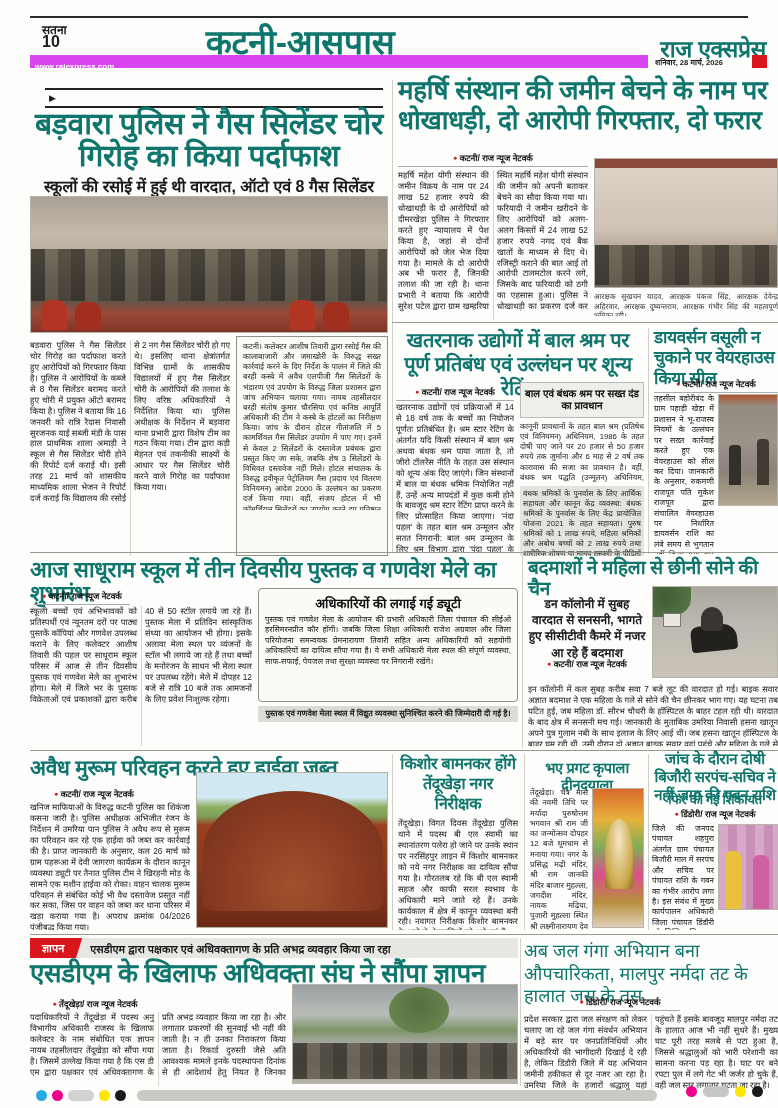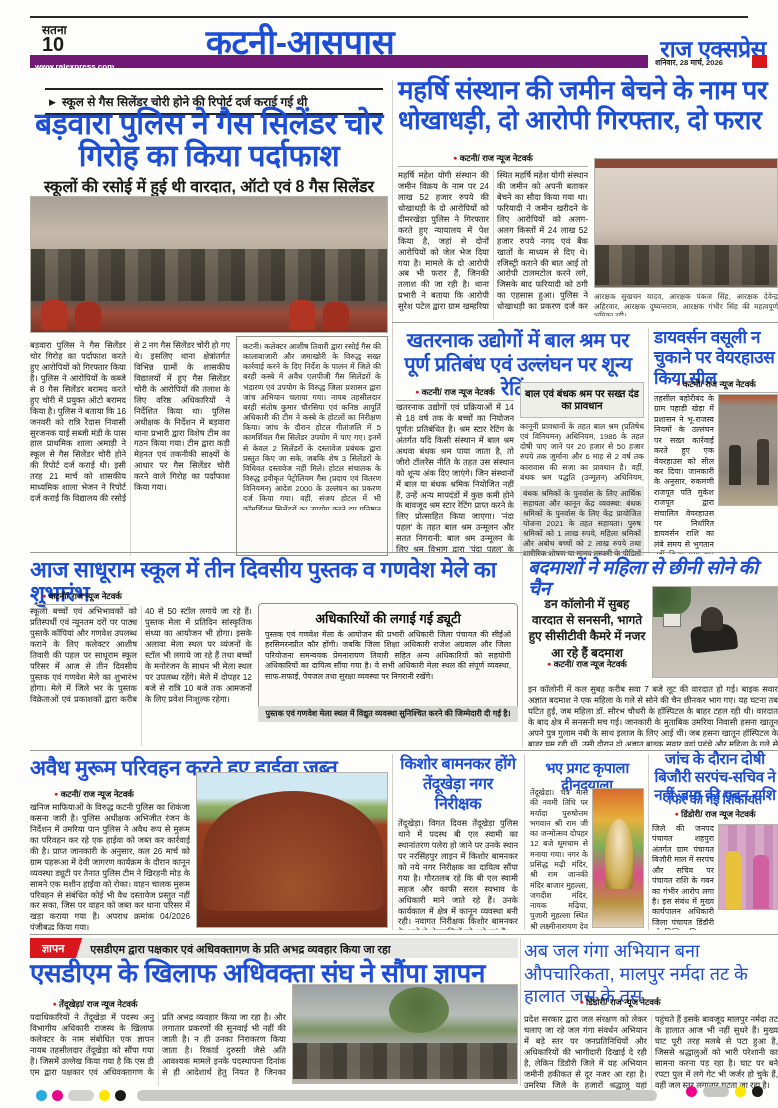--- a/index.html
+++ b/index.html
@@ -1,51 +1,50 @@
 <!DOCTYPE html>
 <html><head>
 <meta charset="utf-8">
 <style>
   html,body{margin:0;padding:0;}
   body{width:778px;height:1108px;position:relative;background:#fdfdfb;
        font-family:"Liberation Sans","DejaVu Sans",sans-serif;color:#1a1a1a;overflow:hidden;}
   .abs{position:absolute;}
-  .hl{font-weight:bold;color:#1d4ed8;letter-spacing:-.3px;}
+  .hl{font-weight:bold;color:#0f766e;letter-spacing:-.3px;}
   .body-txt{font-size:8.3px;line-height:1.32;text-align:justify;color:#222;overflow:hidden;}
   .cols2{column-count:2;column-gap:8px;column-rule:1px solid #d5d5d0;}
   .byline{font-size:8.5px;font-weight:bold;text-align:center;color:#111;
           border-bottom:1px solid #aaa;padding-bottom:3px;}
   .byline .dot{color:#d9161c;font-size:7px;vertical-align:1px;}
   .photo{overflow:hidden;border:1px solid #b9b4aa;box-sizing:border-box;}
   .vrule{width:1px;background:#cfcfc8;}
   .hrule{height:1px;background:#9a9a94;}
   .boxart{border:1px solid #8f8f88;background:#fbfaf6;box-sizing:border-box;padding:5px 6px;}
   .box-title{font-weight:bold;text-align:center;color:#0e0e0e;}
   .crowd{position:absolute;left:0;right:0;
          background:repeating-linear-gradient(90deg,rgba(52,48,40,.85) 0 14px,rgba(96,88,74,.8) 14px 27px,rgba(70,64,54,.85) 27px 40px);}
   .regdot{width:11px;height:11px;border-radius:50%;}
   .caption{font-size:7.4px;line-height:1.3;color:#333;text-align:justify;}
 </style>
 </head>
 <body>
 
 <div class="abs" style="left:30px;top:16px;width:718px;height:2px;background:#2a2a2a;"></div>
 <div class="abs" style="left:42px;top:21px;font-size:12px;font-weight:bold;">सतना</div>
-<div class="abs" style="left:42px;top:33px;font-size:20px;font-weight:bold;">10</div>
+<div class="abs" style="left:42px;top:33px;font-size:16px;font-weight:bold;">10</div>
 <div class="abs hl" style="left:150px;top:18px;width:300px;text-align:center;font-size:34px;">कटनी-आसपास</div>
 <div class="abs hl" style="left:600px;top:32px;width:166px;text-align:right;font-size:23px;">राज एक्सप्रेस</div>
-<div class="abs" style="left:30px;top:55px;width:618px;height:13px;background:#701a75;">
+<div class="abs" style="left:30px;top:55px;width:618px;height:13px;background:#d946ef;">
   <span style="color:#fff;font-size:8px;font-weight:bold;line-height:13px;padding-left:5px;display:inline-block;">www.rajexpress.com</span>
 </div>
 <div class="abs" style="left:655px;top:57px;font-size:7.6px;font-weight:bold;color:#222;">शनिवार, 28 मार्च, 2026</div>
 <div class="abs" style="left:752px;top:55px;width:15px;height:13px;background:#d9161c;"></div>
 
 <div class="abs" style="left:45px;top:88px;width:330px;border-top:2px solid #222;border-bottom:2px solid #222;padding:3px 4px;display:flex;align-items:center;gap:6px;">
   <span style="font-size:9px;">▶</span>
-  <span style="font-size:12px;font-weight:bold;">स्कूल से गैस सिलेंडर चोरी होने की रिपोर्ट दर्ज कराई गई थी</span>
 </div>
 <div class="abs hl" style="left:30px;top:108px;width:358px;font-size:30px;line-height:1.07;text-align:center;">बड़वारा पुलिस ने गैस सिलेंडर चोर गिरोह का किया पर्दाफाश</div>
 <div class="abs" style="left:30px;top:175px;width:358px;font-size:16px;font-weight:bold;text-align:center;">स्कूलों की रसोई में हुई थी वारदात, ऑटो एवं 8 गैस सिलेंडर बरामद</div>
 <div class="abs photo" style="left:30px;top:196px;width:358px;height:137px;background:linear-gradient(180deg,#a9a196 0%,#c6bbaa 28%,#b5aa99 45%,#7c7469 60%,#5d564d 76%,#9c4a37 86%,#7e3426 100%);">
   <div class="crowd" style="top:52px;height:52px;"></div>
   <div style="position:absolute;left:10px;bottom:2px;width:26px;height:30px;background:#b23524;border-radius:9px 9px 2px 2px;"></div>
   <div style="position:absolute;left:44px;bottom:2px;width:26px;height:28px;background:#a02f20;border-radius:9px 9px 2px 2px;"></div>
   <div style="position:absolute;left:258px;bottom:2px;width:26px;height:30px;background:#b23524;border-radius:9px 9px 2px 2px;"></div>
   <div style="position:absolute;left:292px;bottom:2px;width:26px;height:28px;background:#a02f20;border-radius:9px 9px 2px 2px;"></div>
 </div>
@@ -85,29 +84,29 @@
     <div style="position:absolute;margin-left:38px;margin-top:44px;width:12px;height:46px;background:#403a32;border-radius:4px 4px 0 0;"></div>
   </div>
   <div class="body-txt" style="font-size:7.9px;">तहसील बहोरीबंद के ग्राम पहाड़ी खेड़ा में प्रशासन ने भू-राजस्व नियमों के उल्लंघन पर सख्त कार्रवाई करते हुए एक वेयरहाउस को सील कर दिया। जानकारी के अनुसार, रुकमणी राजपूत पति मुकेश राजपूत द्वारा संचालित वेयरहाउस पर निर्धारित डायवर्सन राशि का लंबे समय से भुगतान नहीं किया गया था। तहसीलदार बहोरीबंद द्वारा कई बार नोटिस जारी किए जाने के बावजूद भुगतान नहीं किया गया, जिसके चलते राजस्व विभाग की टीम ने मौके पर पहुंचकर वेयरहाउस को सील करने की कार्रवाई की है। प्रशासन ने चेतावनी दी है कि डायवर्सन वसूली की राशि समय पर जमा नहीं करने वालों के खिलाफ आगे भी इसी प्रकार सख्त कार्रवाई जारी रहेगी।</div>
 </div>
 
 <div class="abs hrule" style="left:30px;top:552px;width:748px;"></div>
 
 <div class="abs hl" style="left:30px;top:558px;width:488px;font-size:22px;line-height:1.1;">आज साधूराम स्कूल में तीन दिवसीय पुस्तक व गणवेश मेले का शुभारंभ</div>
 <div class="abs byline" style="left:34px;top:590px;width:96px;"><span class="dot">●</span> <span>कटनी/ राज न्यूज नेटवर्क</span></div>
 <div class="abs body-txt cols2" style="left:30px;top:606px;width:222px;height:140px;">स्कूली बच्चों एवं अभिभावकों को प्रतिस्पर्धी एवं न्यूनतम दरों पर पाठ्य पुस्तकें कॉपियां और गणवेश उपलब्ध कराने के लिए कलेक्टर आशीष तिवारी की पहल पर साधूराम स्कूल परिसर में आज से तीन दिवसीय पुस्तक एवं गणवेश मेले का शुभारंभ होगा। मेले में जिले भर के पुस्तक विक्रेताओं एवं प्रकाशकों द्वारा करीब 40 से 50 स्टॉल लगाये जा रहे हैं। पुस्तक मेला में प्रतिदिन सांस्कृतिक संध्या का आयोजन भी होगा। इसके अलावा मेला स्थल पर व्यंजनों के स्टॉल भी लगाये जा रहे हैं तथा बच्चों के मनोरंजन के साधन भी मेला स्थल पर उपलब्ध रहेंगे। मेले में दोपहर 12 बजे से रात्रि 10 बजे तक आमजनों के लिए प्रवेश निःशुल्क रहेगा।</div>
-<div class="abs boxart" style="left:258px;top:603px;width:260px;height:114px;overflow:hidden;border-radius:4px;">
+<div class="abs boxart" style="left:258px;top:588px;width:260px;height:114px;overflow:hidden;border-radius:4px;">
   <div class="box-title" style="font-size:13px;margin-bottom:3px;">अधिकारियों की लगाई गई ड्यूटी</div>
   <div class="body-txt" style="font-size:7.9px;height:84px;">पुस्तक एवं गणवेश मेला के आयोजन की प्रभारी अधिकारी जिला पंचायत की सीईओ हरसिमरनप्रीत कौर होंगी। जबकि जिला शिक्षा अधिकारी राजेश अग्रवाल और जिला परियोजना समन्वयक प्रेमनारायण तिवारी सहित अन्य अधिकारियों को सहयोगी अधिकारियों का दायित्व सौंपा गया है। ये सभी अधिकारी मेला स्थल की संपूर्ण व्यवस्था, साफ-सफाई, पेयजल तथा सुरक्षा व्यवस्था पर निगरानी रखेंगे।</div>
 </div>
 <div class="abs" style="left:258px;top:706px;width:260px;height:16px;background:#dcdcd6;font-size:8px;font-weight:bold;text-align:center;line-height:16px;overflow:hidden;">पुस्तक एवं गणवेश मेला स्थल में विद्युत व्यवस्था सुनिश्चित करने की जिम्मेदारी दी गई है।</div>
 
 <div class="abs vrule" style="left:522px;top:556px;height:192px;"></div>
 
-<div class="abs hl" style="left:528px;top:558px;width:250px;font-size:19px;line-height:1.1;font-style:italic;">बदमाशों ने महिला से छीनी सोने की चैन</div>
+<div class="abs hl" style="left:528px;top:558px;width:250px;font-size:19px;line-height:1.1;">बदमाशों ने महिला से छीनी सोने की चैन</div>
 <div class="abs" style="left:528px;top:590px;width:118px;font-size:12px;font-weight:bold;line-height:1.35;text-align:center;margin-top:6px;">डन कॉलोनी में सुबह वारदात से सनसनी, भागते हुए सीसीटीवी कैमरे में नजर आ रहे हैं बदमाश</div>
 <div class="abs byline" style="left:528px;top:658px;width:118px;border-bottom:none;"><span class="dot">●</span> <span>कटनी/ राज न्यूज नेटवर्क</span></div>
 <div class="abs photo" style="left:652px;top:586px;width:126px;height:92px;background:linear-gradient(180deg,#a8a69e 0%,#bdb9b0 40%,#cac4b8 100%);">
   <div style="position:absolute;left:0;top:0;width:38px;height:30px;background:radial-gradient(circle at 30% 30%,#3f5c35,#5a7a48);border-radius:0 0 60% 0;"></div>
   <div style="position:absolute;left:10px;top:26px;width:16px;height:12px;background:#e8e6df;border:1px solid #777;"></div>
   <div style="position:absolute;left:38px;top:38px;width:46px;height:26px;background:#23211e;border-radius:8px 14px 4px 4px;transform:rotate(-6deg);"></div>
   <div style="position:absolute;left:48px;top:20px;width:22px;height:24px;background:#3a3530;border-radius:50% 50% 20% 20%;"></div>
 </div>
 <div class="abs body-txt" style="left:528px;top:684px;width:250px;height:62px;">इन कॉलोनी में कल सुबह करीब सवा 7 बजे लूट की वारदात हो गई। बाइक सवार अज्ञात बदमाश ने एक महिला के गले से सोने की चैन छीनकर भाग गए। यह घटना तब घटित हुई, जब महिला डॉ. सौरभ चौधरी के हॉस्पिटल के बाहर टहल रही थी। वारदात के बाद क्षेत्र में सनसनी मच गई। जानकारी के मुताबिक उमरिया निवासी हसना खातून अपने पुत्र गुलाम नबी के साथ इलाज के लिए आई थीं। जब हसना खातून हॉस्पिटल के बाहर घूम रही थीं, उसी दौरान दो अज्ञात बाइक सवार वहां पहुंचे और महिला के गले से सोने की चैन छीनकर फरार हो गए। बताया जाता है कि अज्ञात बदमाश भागते हुए आसपास लगे सीसीटीवी कैमरे में नजर आ रहे हैं। रंजयम नगर थाना प्रभारी अरमान पाल सिंह ने बताया कि मामले की जांच की जा रही है।</div>
 

